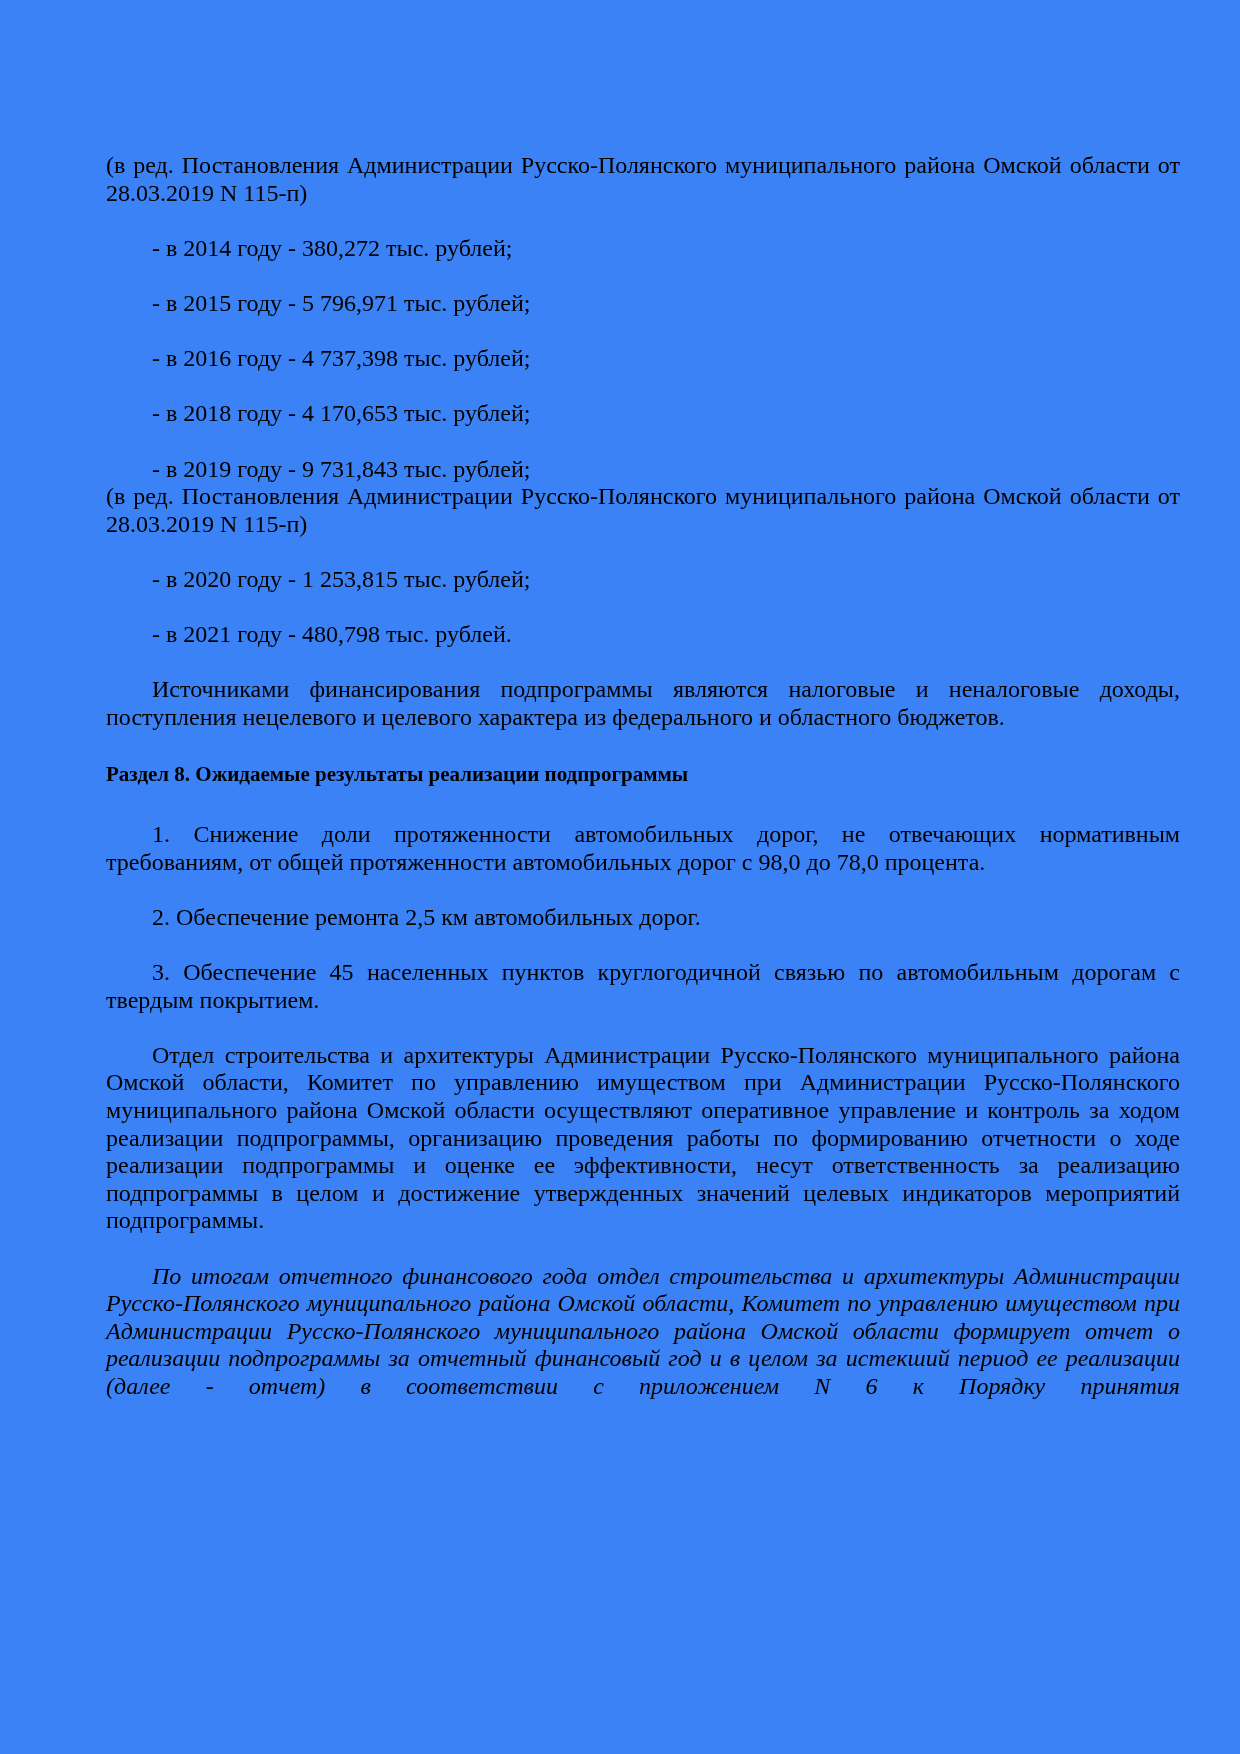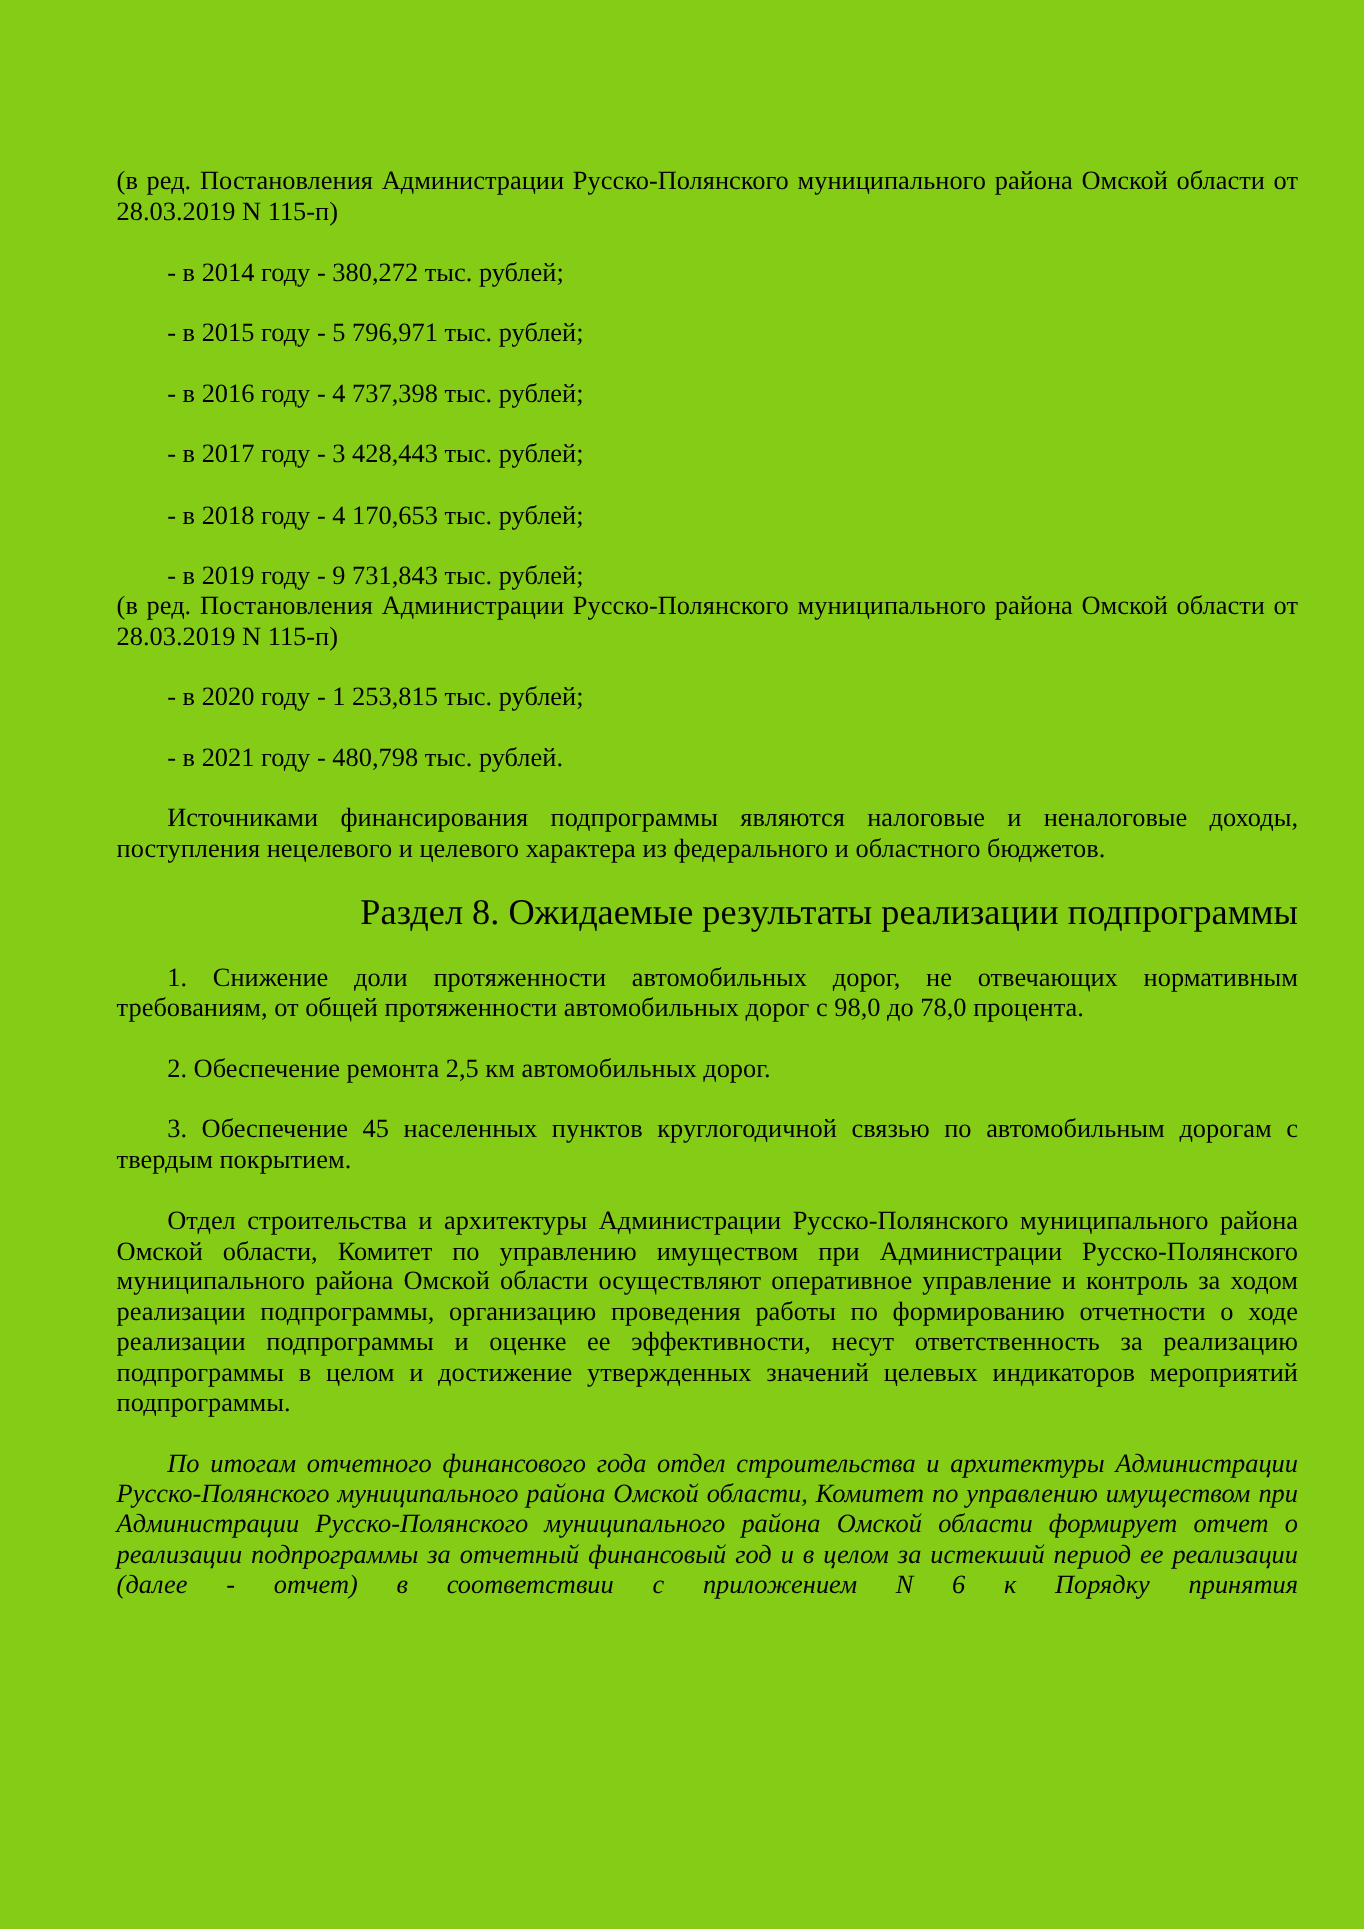--- a/index.html
+++ b/index.html
@@ -11,21 +11,21 @@
     width: 1240px;
     height: 1754px;
     position: relative;
     overflow: hidden;
   }
   .page {
     box-sizing: border-box;
     width: 1240px;
     height: 1754px;
     padding: 152px 60px 0 106px;
-    background: #84cc16;
+    background: #3b82f6;
     color: #000000;
     font-family: "Liberation Serif", "DejaVu Serif", serif;
     font-size: 24px;
     line-height: 27.6px;
   }
   .page p {
     margin: 27.6px 0 0 0;
     text-align: justify;
   }
   .page > :first-child {
@@ -36,38 +36,37 @@
   }
   .nogap {
     margin-top: 0 !important;
   }
   .cont {
     text-align-last: justify;
     font-style: italic;
   }
   h2.section-heading {
     font-family: "Liberation Serif", "DejaVu Serif", serif;
-    font-size: 33px;
-    font-weight: normal;
-    text-align: right;
+    font-size: 21px;
+    font-weight: bold;
+    text-align: left;
     line-height: 27.6px;
     margin: 30px 0 32px 0;
   }
 </style>
 </head>
 <body>
 
 <div class="page">
 
   <p>(в ред. Постановления Администрации Русско-Полянского муниципального района Омской области от 28.03.2019 N 115-п)</p>
 
   <p class="ind">- в 2014 году - 380,272 тыс. рублей;</p>
   <p class="ind">- в 2015 году - 5 796,971 тыс. рублей;</p>
   <p class="ind">- в 2016 году - 4 737,398 тыс. рублей;</p>
-  <p class="ind">- в 2017 году - 3 428,443 тыс. рублей;</p>
   <p class="ind">- в 2018 году - 4 170,653 тыс. рублей;</p>
   <p class="ind">- в 2019 году - 9 731,843 тыс. рублей;</p>
 
   <p class="nogap">(в ред. Постановления Администрации Русско-Полянского муниципального района Омской области от 28.03.2019 N 115-п)</p>
 
   <p class="ind">- в 2020 году - 1 253,815 тыс. рублей;</p>
   <p class="ind">- в 2021 году - 480,798 тыс. рублей.</p>
 
   <p class="ind">Источниками финансирования подпрограммы являются налоговые и неналоговые доходы, поступления нецелевого и целевого характера из федерального и областного бюджетов.</p>
 

